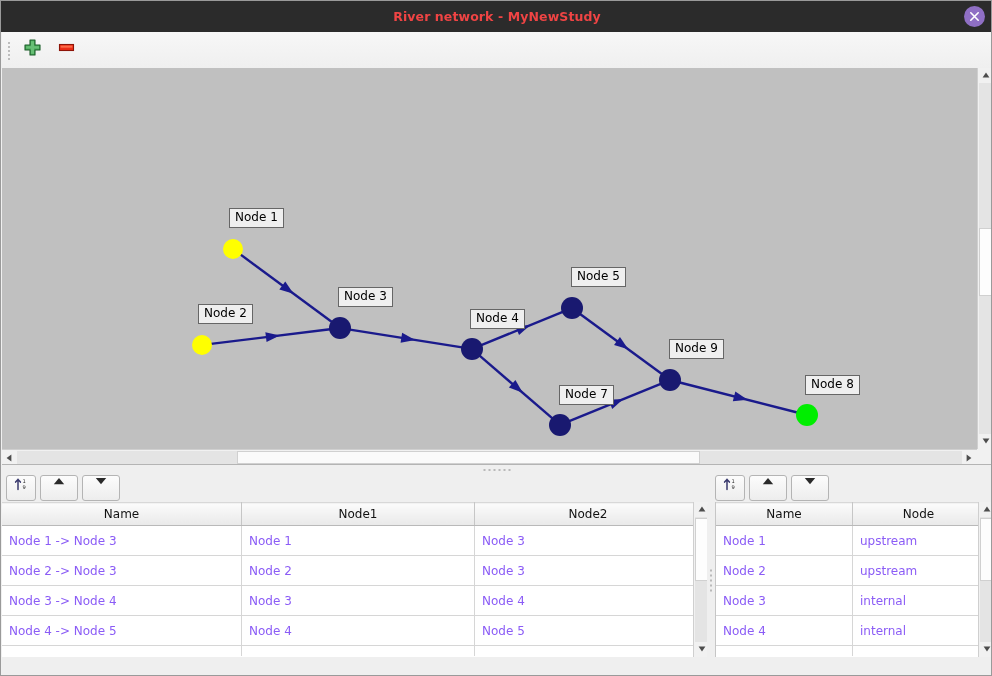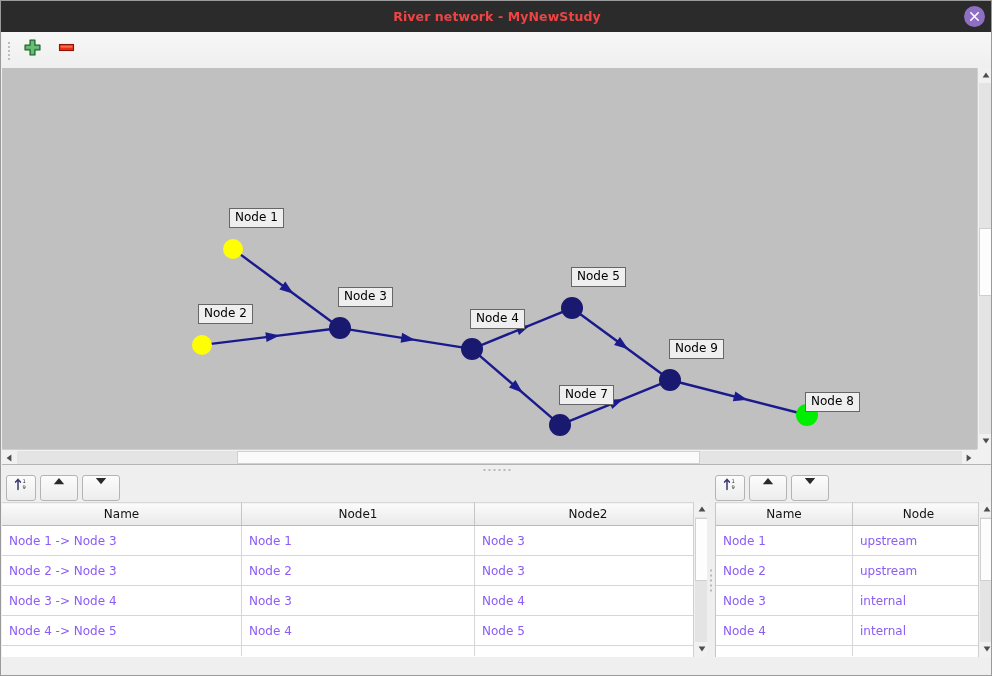--- a/index.html
+++ b/index.html
@@ -336,21 +336,21 @@
           </g>
       </svg>
       <div id="labels-layer">
           <div class="node-label" style="left: 227px; top: 140px;">Node 1</div>
           <div class="node-label" style="left: 196px; top: 236px;">Node 2</div>
           <div class="node-label" style="left: 336px; top: 219px;">Node 3</div>
           <div class="node-label" style="left: 468px; top: 241px;">Node 4</div>
           <div class="node-label" style="left: 569px; top: 199px;">Node 5</div>
           <div class="node-label" style="left: 557px; top: 317px;">Node 7</div>
           <div class="node-label" style="left: 667px; top: 271px;">Node 9</div>
-          <div class="node-label" style="left: 803px; top: 324px;">Node 8</div>
+          <div class="node-label" style="left: 803px; top: 307px;">Node 8</div>
         </div>
     </div>
 
     <div class="vscroll">
       <div class="sb-track-v" style="height:351px;"></div>
       <div class="sb-arrow" style="left:0;top:0;">
         <svg width="8" height="6" viewBox="0 0 8 6">
             <path d="M4 0.6 L7.4 5.4 L0.6 5.4 Z" fill="#4d4d4d"></path>
           </svg>
       </div>

